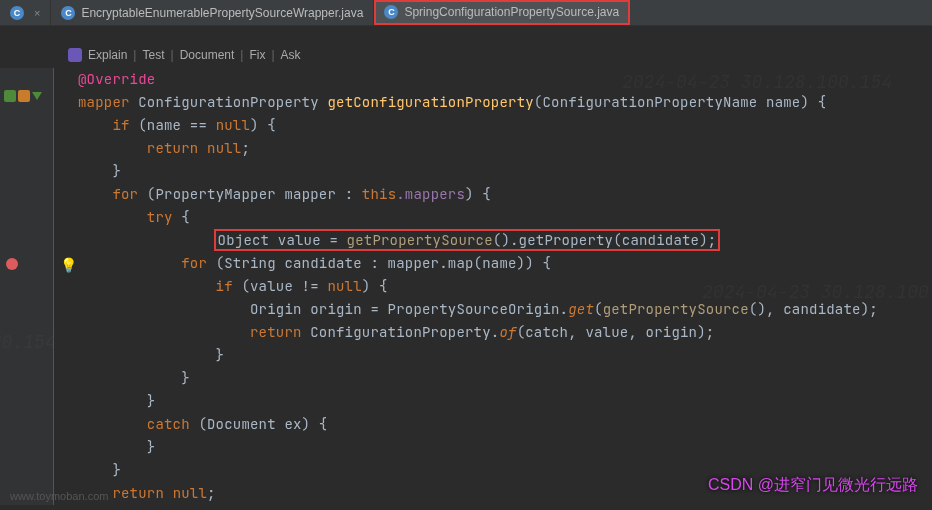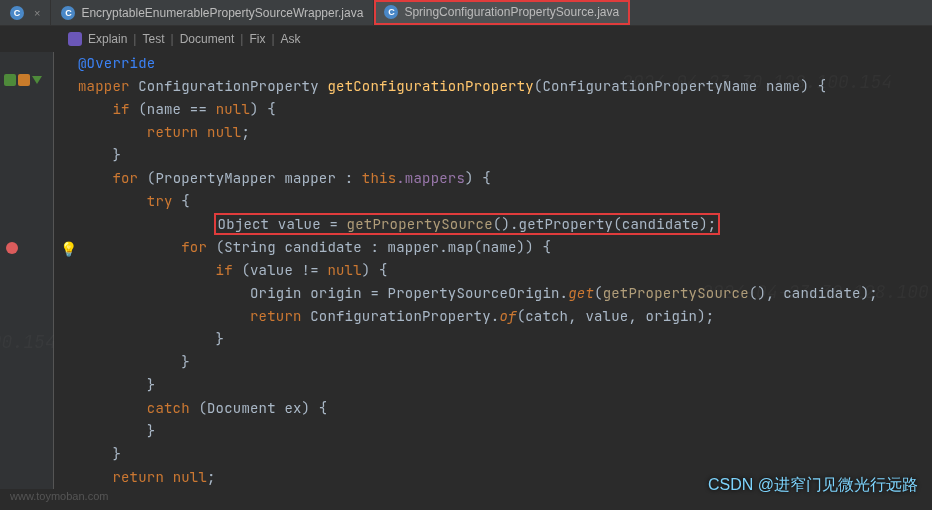--- a/index.html
+++ b/index.html
@@ -51,21 +51,21 @@
   .tab-icon.java { background: #4a88c7; }
   .tab .close {
     margin-left: 4px;
     color: #888;
     font-size: 11px;
   }
   .action-bar {
     display: flex;
     align-items: flex-start;
     gap: 6px;
-    padding: 6px 10px 6px 68px;
+    padding: 22px 10px 6px 68px;
     font-size: 12px;
     font-family: -apple-system, "Segoe UI", sans-serif;
     color: #aaa;
   }
   .ai-icon {
     width: 14px;
     height: 14px;
     background: #6b57b8;
     border-radius: 3px;
   }
@@ -132,21 +132,21 @@
     position: relative;
   }
   .line {
     height: 23px;
     line-height: 23px;
     white-space: pre;
     font-size: 14px;
     letter-spacing: 0.2px;
   }
   .kw { color: #cc7832; }
-  .ann { color: #3b82f6; margin-top: 44px; }
+  .ann { color: #ec4899; margin-top: 44px; }
   .type { color: #a9b7c6; }
   .method-decl { color: #ffc66d; }
   .method-call { color: #b09d79; }
   .field { color: #9876aa; }
   .param { color: #a9b7c6; }
   .static-call { color: #cc7832; font-style: italic; }
   .box-red {
     outline: 2px solid #e03c3c;
     outline-offset: 0px;
     padding: 0 2px;
@@ -156,21 +156,21 @@
     bottom: 8px;
     left: 10px;
     color: #555;
     font-size: 11px;
     font-family: sans-serif;
   }
   .watermark-br {
     position: absolute;
     bottom: 14px;
     right: 14px;
-    color: #7dd3fc;
+    color: #d946ef;
     font-size: 16px;
     font-family: sans-serif;
     text-shadow: 0 0 4px #000;
   }
   .faint {
     position: absolute;
     color: rgba(120,120,120,0.1);
     font-style: italic;
     font-size: 18px;
     pointer-events: none;

